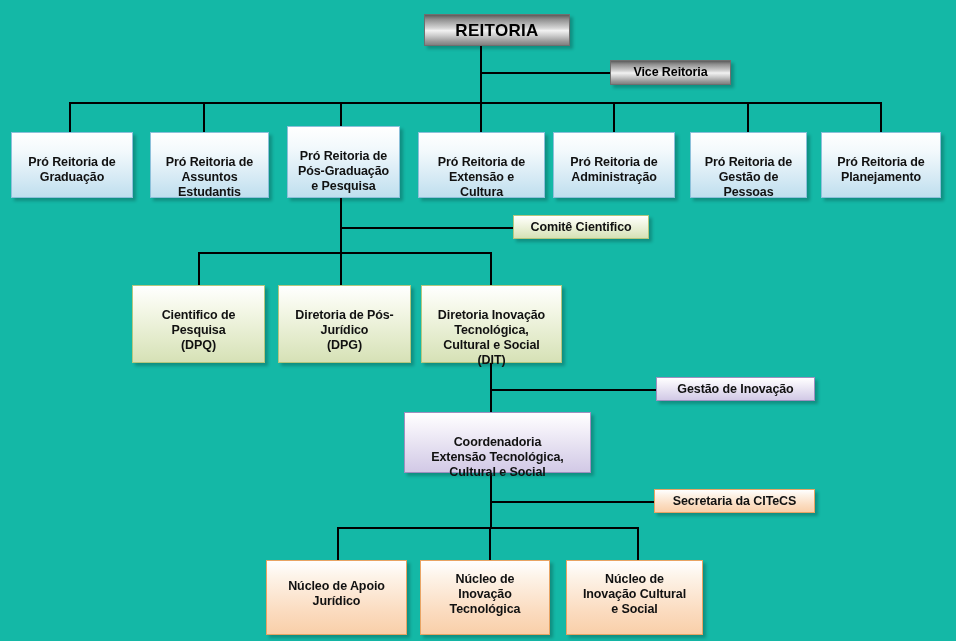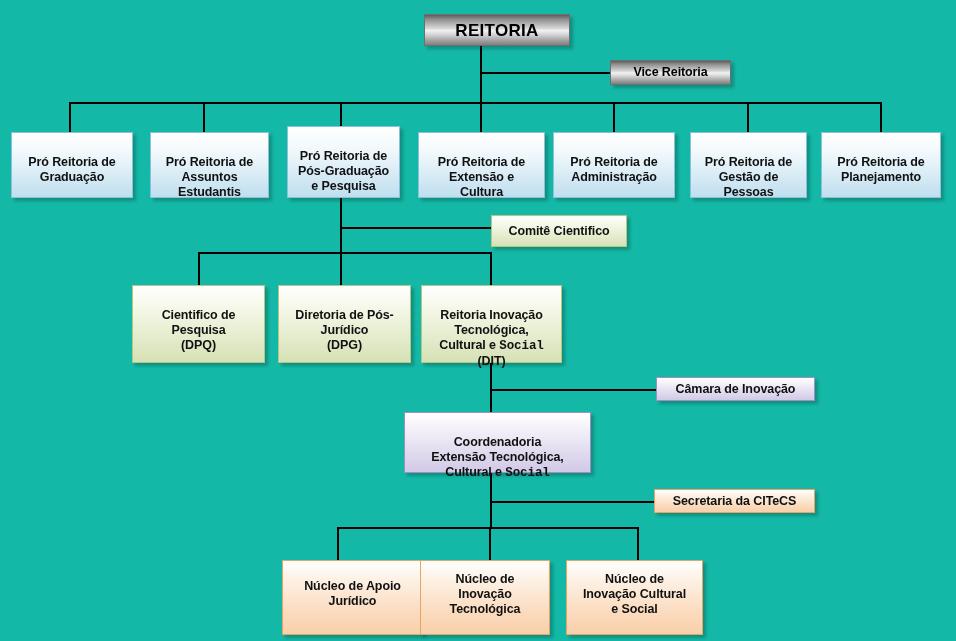--- a/index.html
+++ b/index.html
@@ -86,21 +86,20 @@
 
   .node.titlebox {
     font-size: 17px;
     letter-spacing: 0.3px;
   }
 
   
   .squiggle {
     position: relative;
     display: inline-block;
-    font-family: Liberation Mono, monospace;
   }
   .squiggle::after {
     content: "";
     position: absolute;
     left: 0;
     right: 0;
     bottom: -2px;
     height: 3px;
     background-image:
       linear-gradient(45deg, transparent 45%, #d03030 45%, #d03030 55%, transparent 55%),
@@ -172,39 +171,39 @@
   <div class="node blue" style="left:553px; top:132px; width:122px; height:66px;">Pró Reitoria de
 Administração</div>
 
   <div class="node blue" style="left:690px; top:132px; width:117px; height:66px;">Pró Reitoria de
 Gestão de
 Pessoas</div>
 
   <div class="node blue" style="left:821px; top:132px; width:120px; height:66px;">Pró Reitoria de
 Planejamento</div>
 
-  <div class="node green pill" style="left:491px; top:215px; width:136px; height:32px;">Comitê Cientifico</div>
+  <div class="node green pill" style="left:513px; top:215px; width:136px; height:24px;">Comitê Cientifico</div>
 
   <div class="node green" style="left:132px; top:285px; width:133px; height:78px;">Cientifico de
 Pesquisa
 (DPQ)</div>
 
   <div class="node green" style="left:278px; top:285px; width:133px; height:78px;">Diretoria de Pós-
 Jurídico
 (DPG)</div>
 
-  <div class="node green" style="left:421px; top:285px; width:141px; height:78px;"><span>Reitoria Inovação</span><br><span>Tecnológica,</span><br><span>Cultural e </span><span class="squiggle">Social</span><br><span>(DIT)</span></div>
-
-  <div class="node purple pill" style="left:656px; top:377px; width:159px; height:24px;">Câmara de Inovação</div>
+  <div class="node green" style="left:421px; top:285px; width:141px; height:78px;"><span>Diretoria Inovação</span><br><span>Tecnológica,</span><br><span>Cultural e </span><span class="squiggle">Social</span><br><span>(DIT)</span></div>
+
+  <div class="node purple pill" style="left:656px; top:377px; width:159px; height:24px;">Gestão de Inovação</div>
 
   <div class="node purple" style="left:404px; top:412px; width:187px; height:61px;"><span>Coordenadoria</span><br><span>Extensão Tecnológica,</span><br><span>Cultural e </span><span class="squiggle">Social</span></div>
 
   <div class="node orange pill" style="left:654px; top:489px; width:161px; height:24px;">Secretaria da CITeCS</div>
 
-  <div class="node orange" style="left:282px; top:560px; width:141px; height:75px; padding-top:18px;">Núcleo de Apoio
+  <div class="node orange" style="left:266px; top:560px; width:141px; height:75px; padding-top:18px;">Núcleo de Apoio
 Jurídico</div>
 
   <div class="node orange" style="left:420px; top:560px; width:130px; height:75px; padding-top:11px;">Núcleo de
 Inovação
 Tecnológica</div>
 
   <div class="node orange" style="left:566px; top:560px; width:137px; height:75px; padding-top:11px;">Núcleo de
 Inovação Cultural
 e Social</div>
 

